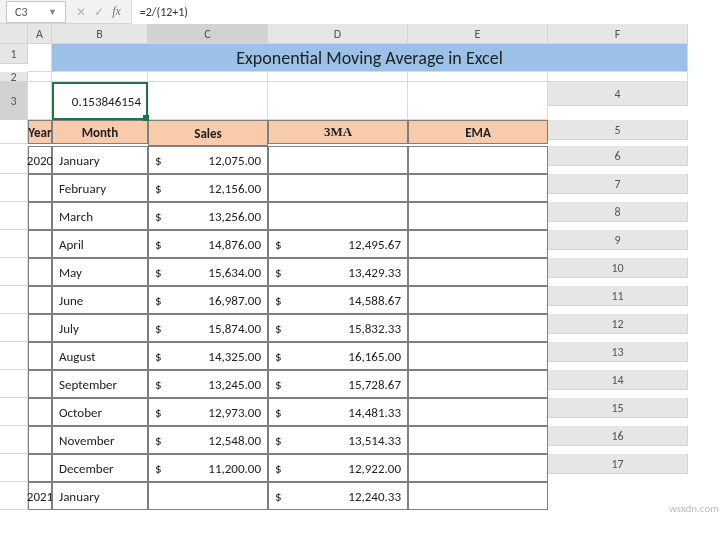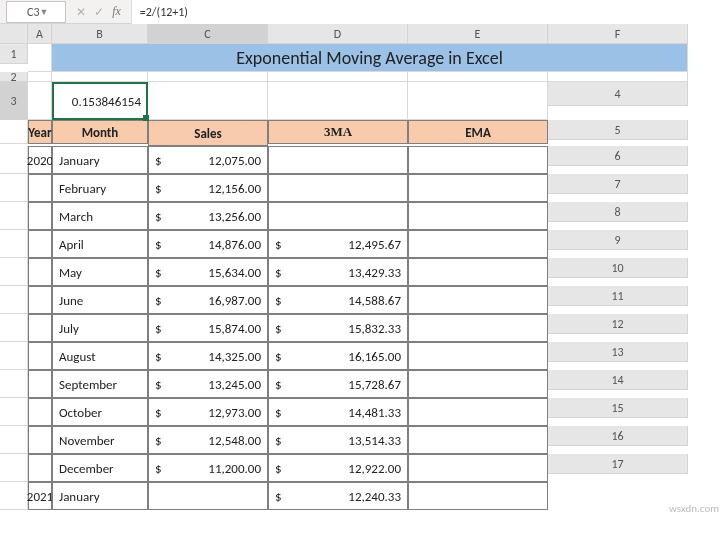--- a/index.html
+++ b/index.html
@@ -22,21 +22,21 @@
     background: #f3f2f1;
   }
   .namebox {
     width: 60px;
     height: 22px;
     background: #fff;
     border: 1px solid #c8c6c4;
     margin-left: 6px;
     display: flex;
     align-items: center;
-    padding: 0 20px;
+    padding: 0 8px;
     font-size: 12px;
     color: #555;
   }
   .namebox .dd { margin-left: auto; color: #888; font-size: 9px; }
   .fx-icons { display: flex; align-items: center; gap: 8px; padding: 0 10px; color: #b3b1af; font-size: 12px; }
   .fx-icons .fx { font-style: italic; font-family: 'Times New Roman', serif; color: #777; }
   .formula-input {
     flex: 1;
     height: 34px;
     background: #fff;

